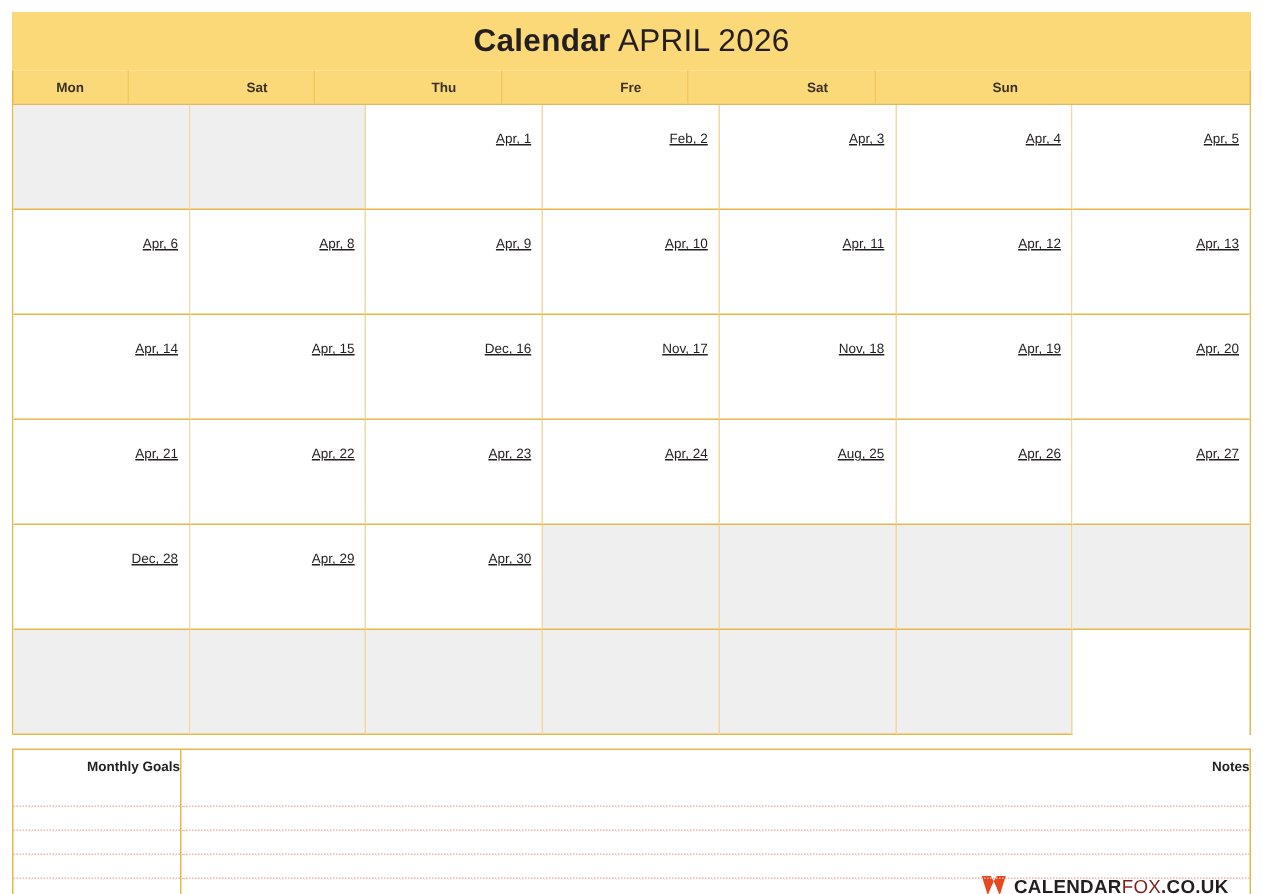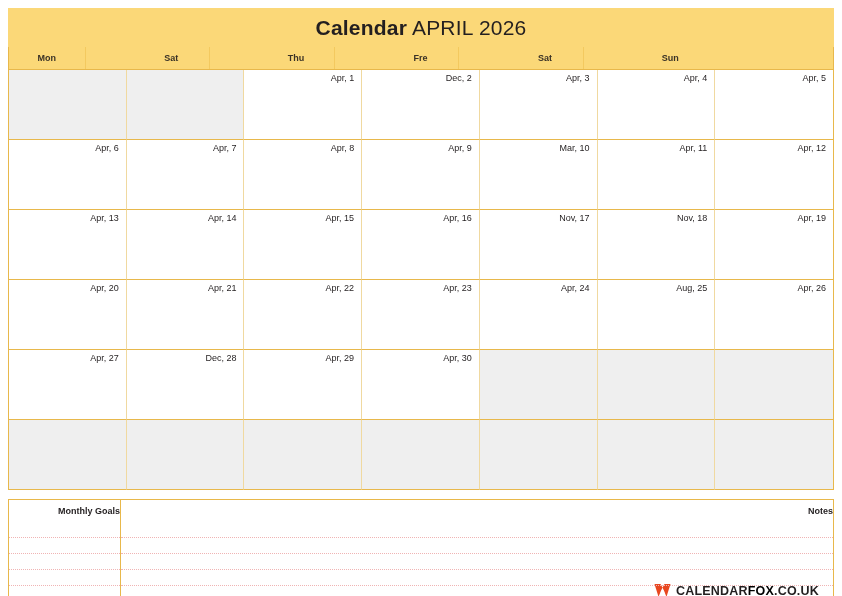--- a/index.html
+++ b/index.html
@@ -81,25 +81,26 @@
     border-bottom: 1px solid #e8b84b;
     background: #ffffff;
     box-sizing: border-box;
   }
   .cell:nth-child(7n) { border-right: none; }
   .cell.blank {
     background: #efefef;
   }
   .cell .daylabel {
     position: absolute;
-    top: 3px;
+    top: 17px;
     right: 7px;
     font-size: 9px;
     color: #231f20;
     white-space: nowrap;
+    text-decoration: underline;
   }
 
   
   .notes-wrap {
     margin-top: 9px;
     border: 1px solid #e8b84b;
     display: grid;
     grid-template-columns: 112px 1fr;
     height: 112px;
     box-sizing: border-box;
@@ -146,21 +147,21 @@
     width: 17px;
     height: 15px;
     position: relative;
   }
   .logo-text {
     font-size: 12.5px;
     letter-spacing: 0.2px;
     color: #231f20;
   }
   .logo-text .b { font-weight: bold; }
-  .logo-text .o { font-weight: bold; color: #000000; }
+  .logo-text .o { font-weight: normal; color: #7f1d1d; }
 </style>
 </head>
 <body>
 
 <div class="page">
 
   <div class="title-bar">
     <div class="title-text">
       <span class="title-month">Calendar</span><span class="title-rest"> APRIL 2026</span>
     </div>
@@ -179,63 +180,60 @@
       <div class="cell blank">
         <div class="daylabel"></div>
       </div>
       <div class="cell blank">
         <div class="daylabel"></div>
       </div>
       <div class="cell">
         <div class="daylabel">Apr, 1</div>
       </div>
       <div class="cell">
-        <div class="daylabel">Dec, 2</div>
+        <div class="daylabel">Feb, 2</div>
       </div>
       <div class="cell">
         <div class="daylabel">Apr, 3</div>
       </div>
       <div class="cell">
         <div class="daylabel">Apr, 4</div>
       </div>
       <div class="cell">
         <div class="daylabel">Apr, 5</div>
       </div>
       <div class="cell">
         <div class="daylabel">Apr, 6</div>
       </div>
       <div class="cell">
-        <div class="daylabel">Apr, 7</div>
-      </div>
-      <div class="cell">
         <div class="daylabel">Apr, 8</div>
       </div>
       <div class="cell">
         <div class="daylabel">Apr, 9</div>
       </div>
       <div class="cell">
-        <div class="daylabel">Mar, 10</div>
+        <div class="daylabel">Apr, 10</div>
       </div>
       <div class="cell">
         <div class="daylabel">Apr, 11</div>
       </div>
       <div class="cell">
         <div class="daylabel">Apr, 12</div>
       </div>
       <div class="cell">
         <div class="daylabel">Apr, 13</div>
       </div>
       <div class="cell">
         <div class="daylabel">Apr, 14</div>
       </div>
       <div class="cell">
         <div class="daylabel">Apr, 15</div>
       </div>
       <div class="cell">
-        <div class="daylabel">Apr, 16</div>
+        <div class="daylabel">Dec, 16</div>
       </div>
       <div class="cell">
         <div class="daylabel">Nov, 17</div>
       </div>
       <div class="cell">
         <div class="daylabel">Nov, 18</div>
       </div>
       <div class="cell">
         <div class="daylabel">Apr, 19</div>
       </div>

